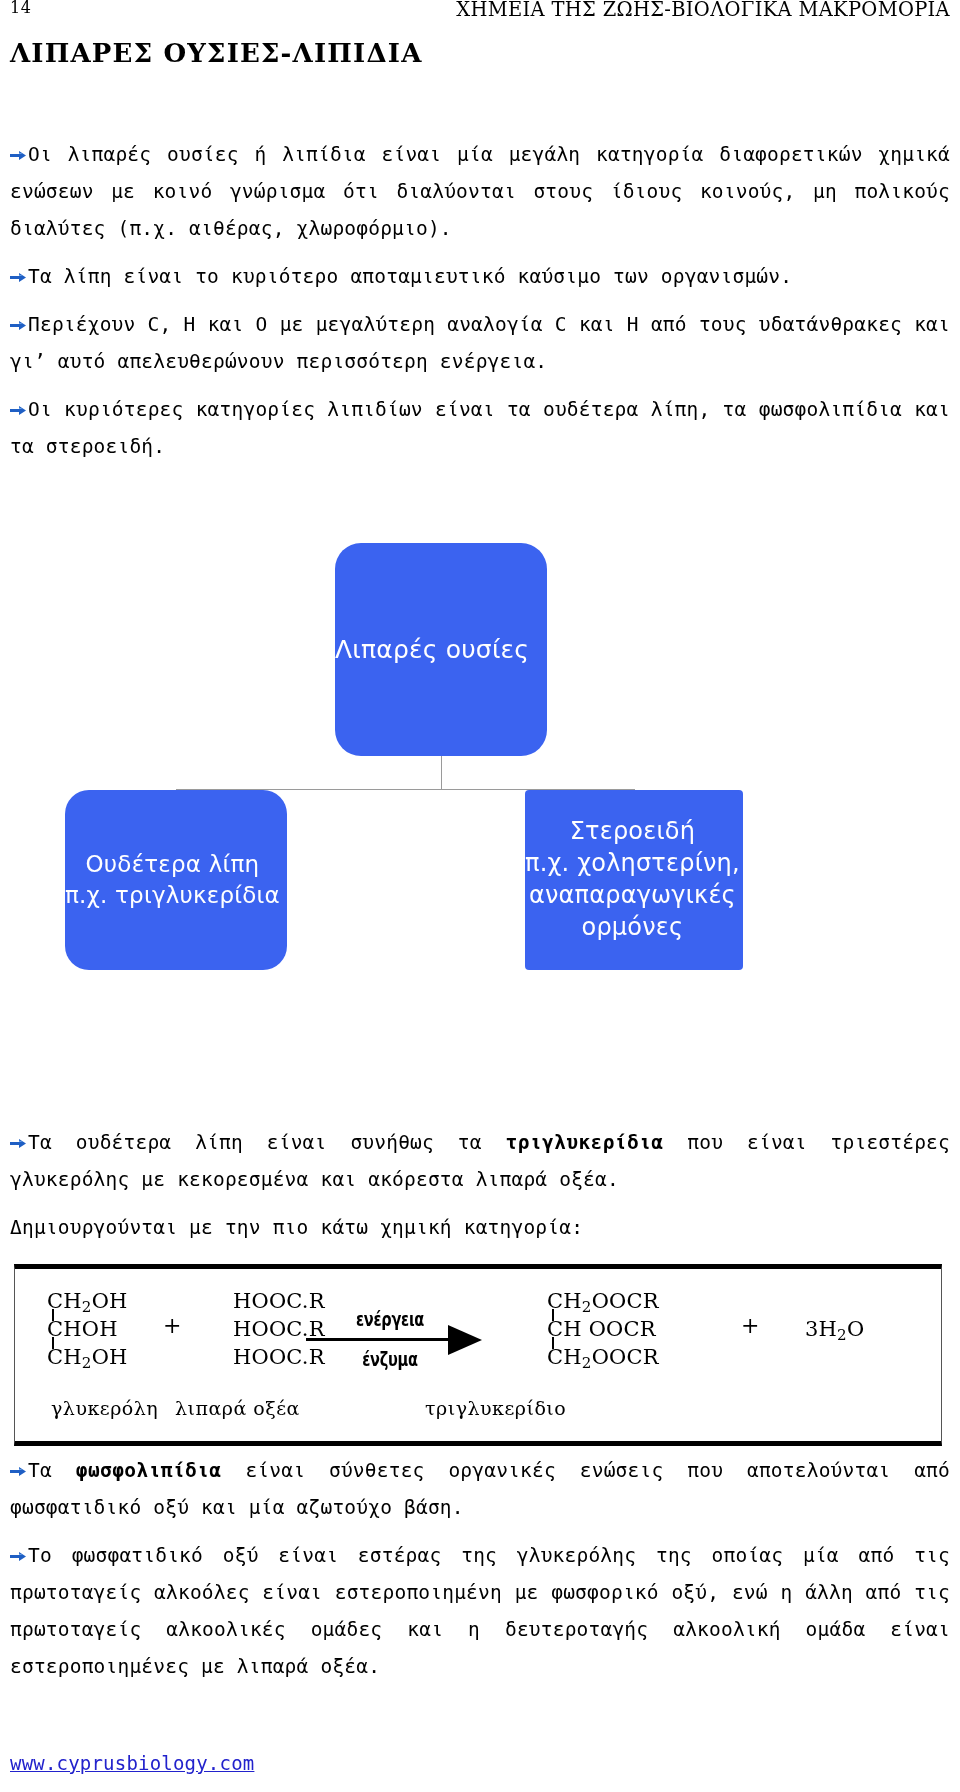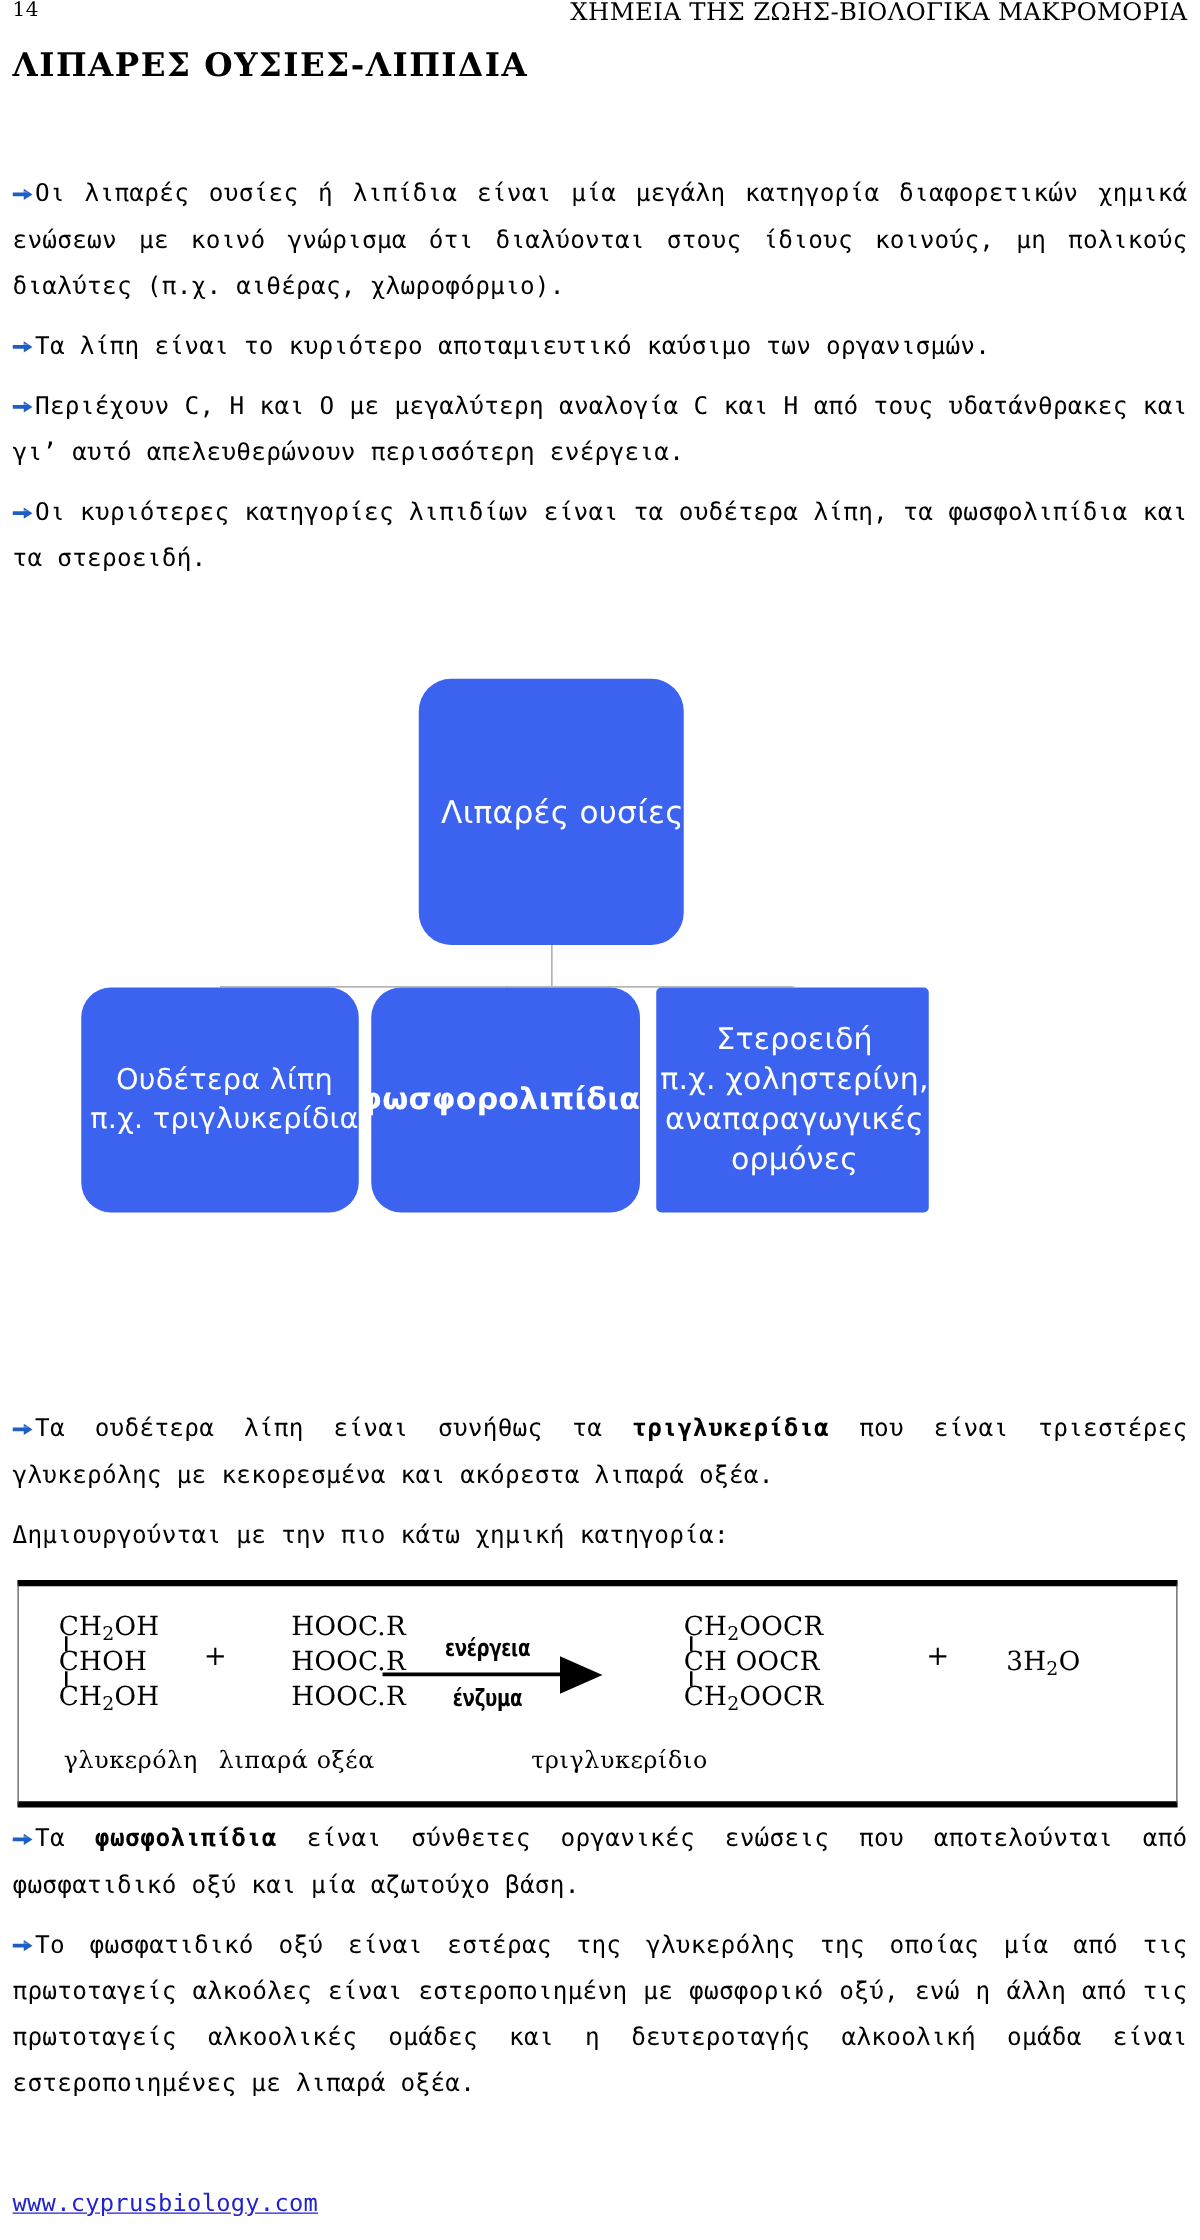--- a/index.html
+++ b/index.html
@@ -94,21 +94,21 @@
   }
   .fbox {
     position: absolute;
     box-sizing: border-box;
     background: #3b63f0;
     border-radius: 22px;
     color: #ffffff;
     font-family: "DejaVu Sans", "Liberation Sans", sans-serif;
     display: flex;
     align-items: center;
-    justify-content: flex-end;
+    justify-content: flex-start;
     text-align: center;
     line-height: 1.33;
     letter-spacing: 0.2px;
   }
   #box-root {
     left: 335px;
     top: 0px;
     width: 212px;
     height: 213px;
     font-size: 25px;
@@ -281,23 +281,20 @@
       <span>Λιπαρές ουσίες</span>
     </div>
 
     <div class="fbox" id="box-neutral">
       <div>
         <div>Ουδέτερα λίπη</div>
         <div>π.χ. τριγλυκερίδια</div>
       </div>
     </div>
 
-    <div class="fbox" id="box-phospho">
-      <span>φωσφορολιπίδια</span>
-    </div>
 
     <div class="fbox" id="box-steroid">
       <div>
         <div>Στεροειδή</div>
         <div>π.χ. χοληστερίνη,</div>
         <div>αναπαραγωγικές</div>
         <div>ορμόνες</div>
       </div>
     </div>
   <div class="connector" style="left: 441px; top: 213px; width: 1px; height: 33px; background: rgb(154, 154, 154);"></div>

